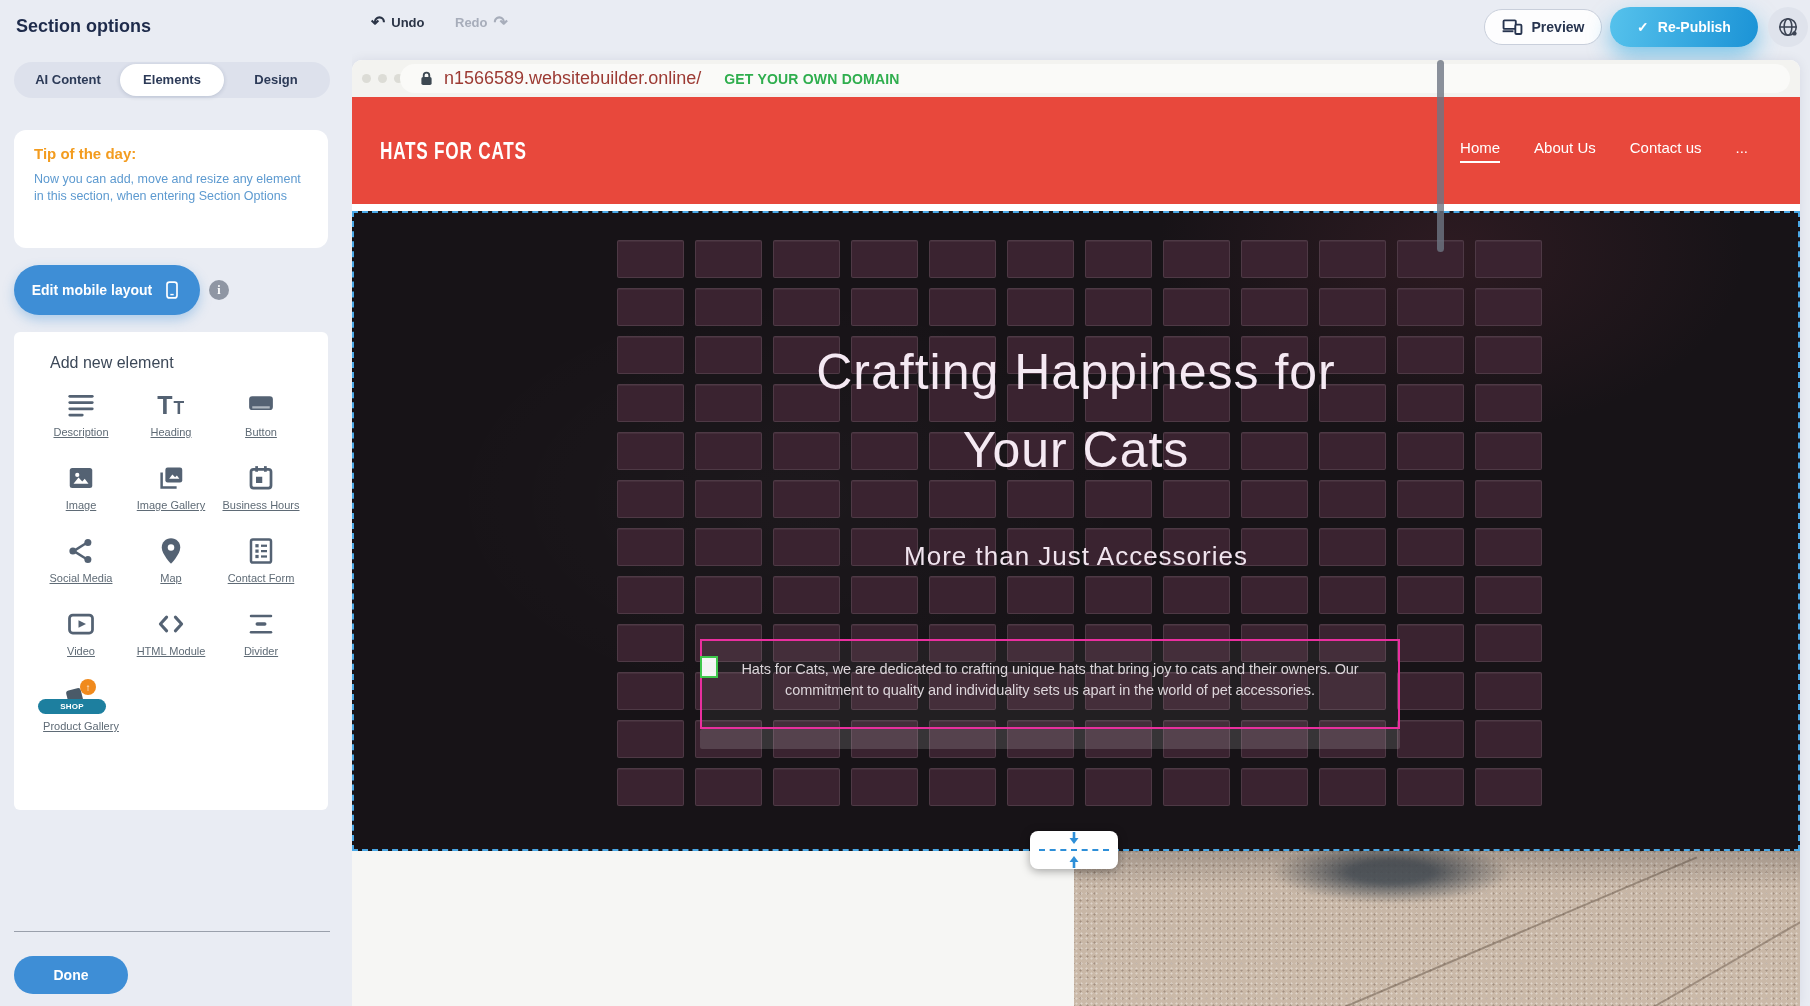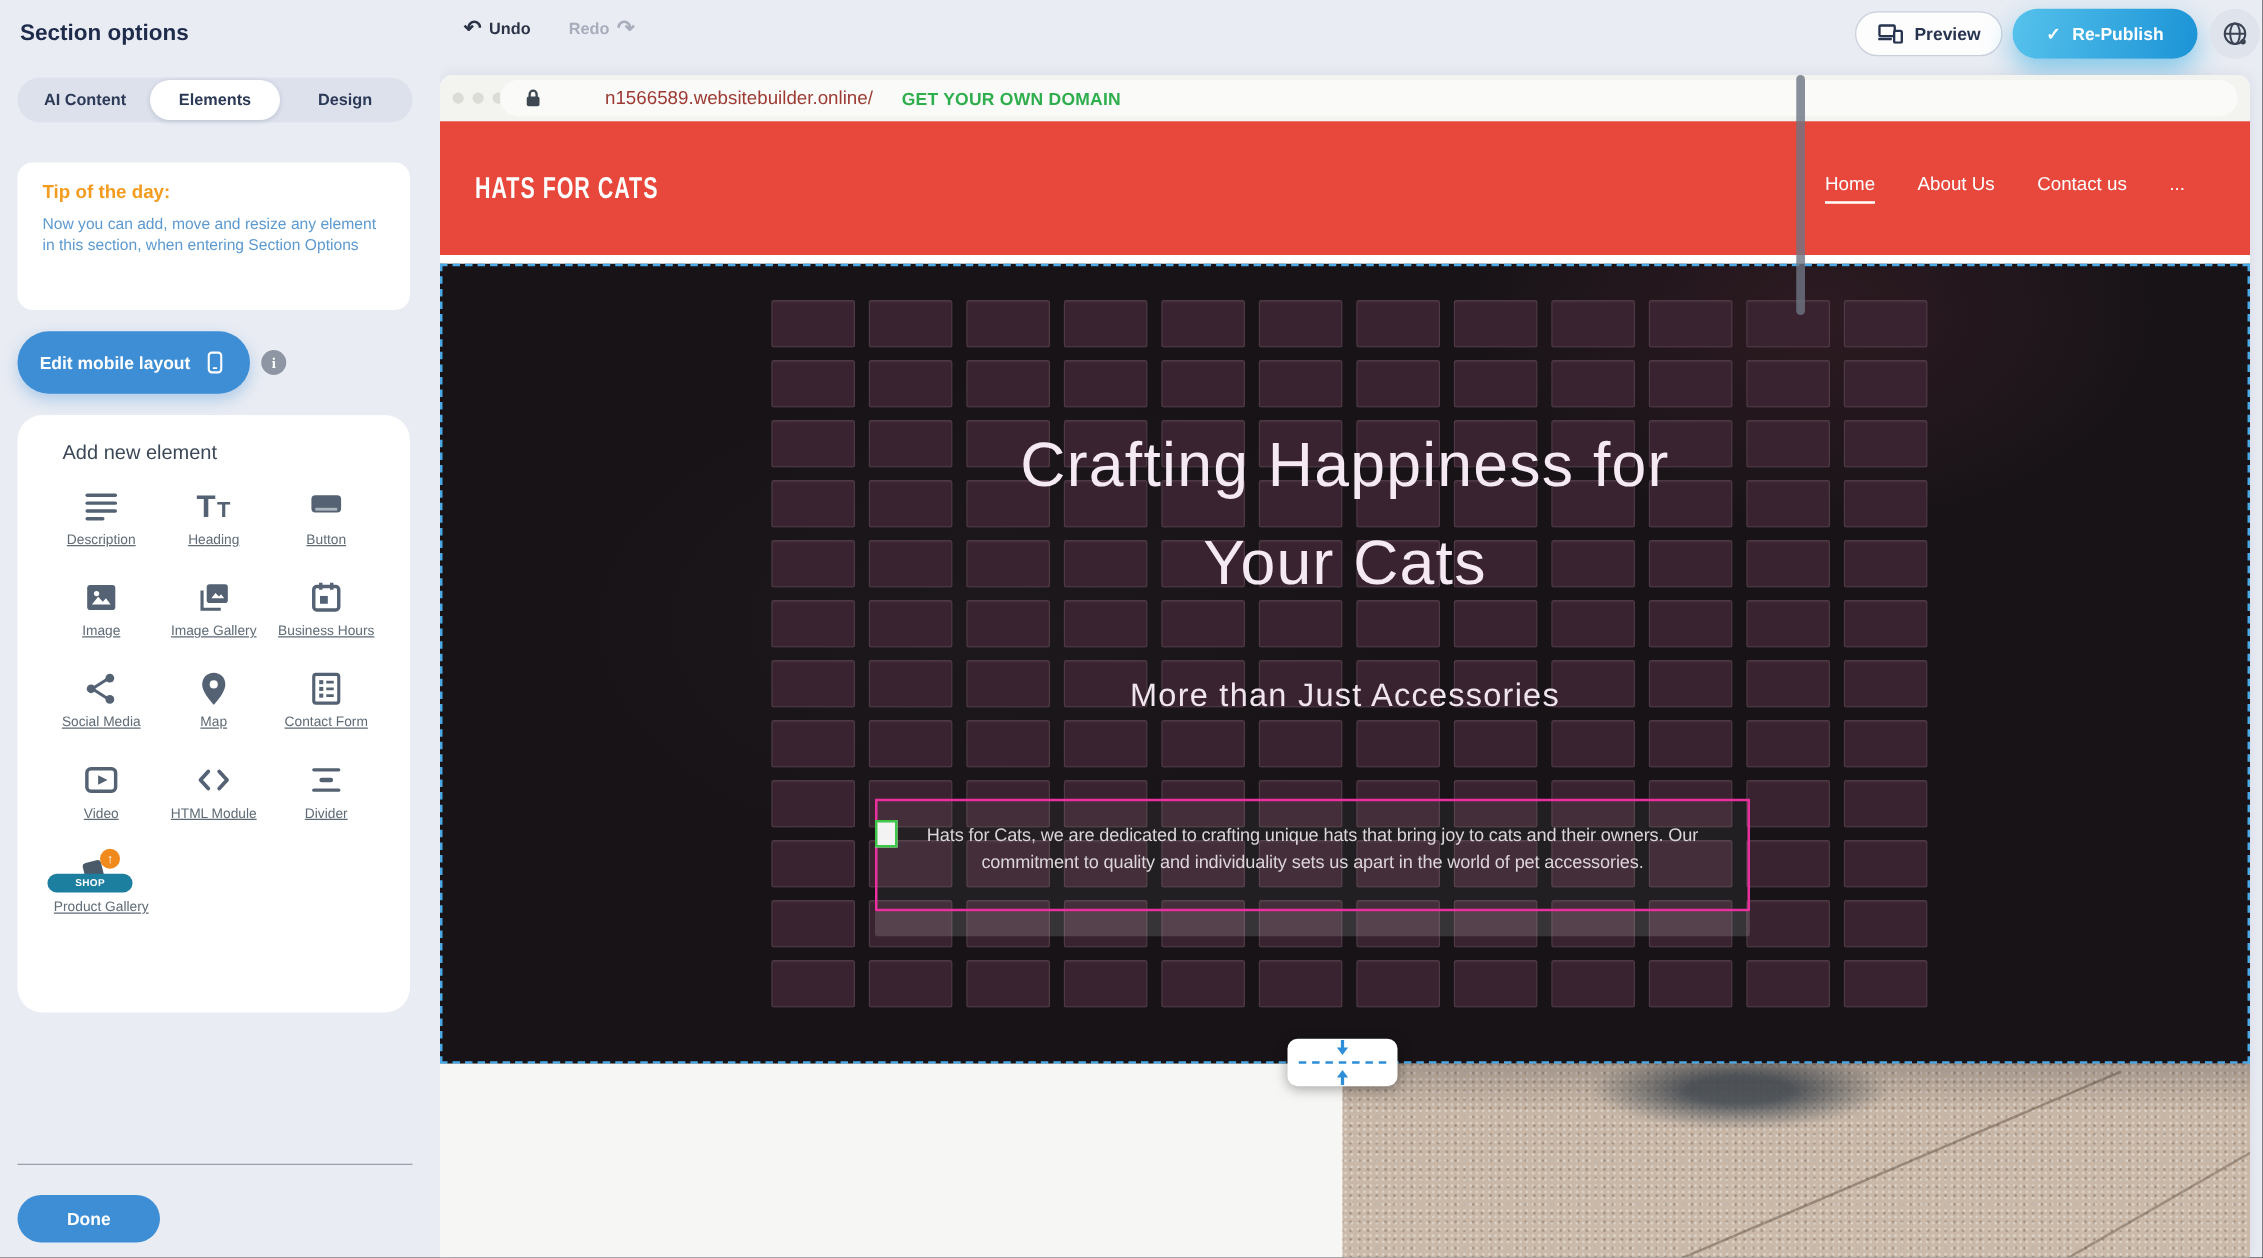--- a/index.html
+++ b/index.html
@@ -17,21 +17,21 @@
   .tab.active{background:#fff;box-shadow:0 1px 4px rgba(30,50,90,.18);}
   .tip-card{position:absolute;left:14px;top:130px;width:314px;height:118px;background:#fff;border-radius:12px;
             box-sizing:border-box;padding:15px 6px 0 20px;}
   .tip-title{font-size:15px;font-weight:bold;color:#f39c1f;margin-bottom:9px;}
   .tip-body{font-size:12.5px;line-height:17px;color:#5d9ad0;width:280px;}
   .edit-mobile{position:absolute;left:14px;top:265px;width:186px;height:50px;border-radius:25px;background:#3e8ed6;
                color:#fff;font-size:14px;font-weight:bold;display:flex;align-items:center;justify-content:center;gap:10px;
                box-shadow:0 5px 12px rgba(62,142,214,.35);cursor:pointer;}
   .info-btn{position:absolute;left:209px;top:280px;width:20px;height:20px;border-radius:50%;background:#8f96a3;color:#fff;
             font-size:12px;font-weight:bold;font-family:"Liberation Serif",serif;display:flex;align-items:center;justify-content:center;cursor:pointer;}
-  .add-card{position:absolute;left:14px;top:332px;width:314px;height:478px;background:#fff;border-radius:20px;}
+  .add-card{position:absolute;left:14px;top:332px;width:314px;height:478px;background:#fff;border-radius:6px;}
   .add-title{position:absolute;left:36px;top:22px;font-size:16px;color:#3c4858;}
   .add-grid{position:absolute;left:22px;top:58px;width:270px;display:grid;grid-template-columns:repeat(3,1fr);row-gap:24px;}
   .add-item{display:flex;flex-direction:column;align-items:center;cursor:pointer;}
   .add-item .ico{width:30px;height:30px;display:block;}
   .add-item .ico svg{width:30px;height:30px;}
   .add-label{margin-top:6px;font-size:11px;line-height:13px;color:#5f6b76;text-align:center;max-width:78px;text-decoration:underline;}
   .pg-icon{position:relative;width:34px;height:32px;display:block;}
   .pg-phone{position:absolute;left:4px;top:7px;width:15px;height:22px;background:#4a5a68;border-radius:3px;transform:rotate(-14deg);}
   .pg-up{position:absolute;right:2px;top:-3px;width:16px;height:16px;background:#f08a1d;border-radius:50%;color:#fff;
          font-size:10px;font-weight:bold;display:flex;align-items:center;justify-content:center;}
@@ -56,21 +56,21 @@
              display:flex;align-items:center;justify-content:center;cursor:pointer;}
 
   
   #canvas{position:absolute;left:352px;top:60px;width:1448px;height:946px;background:#fff;
           border-radius:10px 10px 0 0;overflow:hidden;box-shadow:0 0 12px rgba(20,30,60,.08);}
   .browser-bar{position:absolute;left:0;top:0;width:100%;height:37px;background:#f3f3f0;}
   .dots{position:absolute;left:10px;top:14px;display:flex;gap:7px;}
   .dot{width:9px;height:9px;border-radius:50%;background:#dcdcd6;}
   .url-pill{position:absolute;left:48px;top:4px;right:10px;height:29px;background:#fafaf8;border-radius:15px;
             display:flex;align-items:center;padding-left:20px;gap:11px;}
-  .url-text{font-size:15px;color:#9c3a33;margin-left:40px;}
+  .url-text{font-size:18px;color:#9c3a33;}
   .domain-link{font-size:14px;font-weight:bold;color:#2fae4e;margin-left:12px;letter-spacing:.2px;cursor:pointer;}
 
   .site-header{position:absolute;left:0;top:37px;width:100%;height:107px;background:#e8483c;box-sizing:border-box;
                display:flex;align-items:center;justify-content:space-between;padding:0 52px 0 28px;}
   .logo{color:#fff;font-size:22px;font-weight:bold;letter-spacing:1px;transform:scale(.78,1.1);transform-origin:left center;white-space:nowrap;}
   .nav{display:flex;gap:34px;align-items:center;}
   .nav-item{color:#fff;font-size:15px;padding-bottom:5px;border-bottom:2px solid transparent;cursor:pointer;white-space:nowrap;}
   .nav-item.active{border-bottom-color:#fff;}
 
   .hero{position:absolute;left:0;top:151px;width:1448px;height:640px;background:#171317;box-sizing:border-box;

